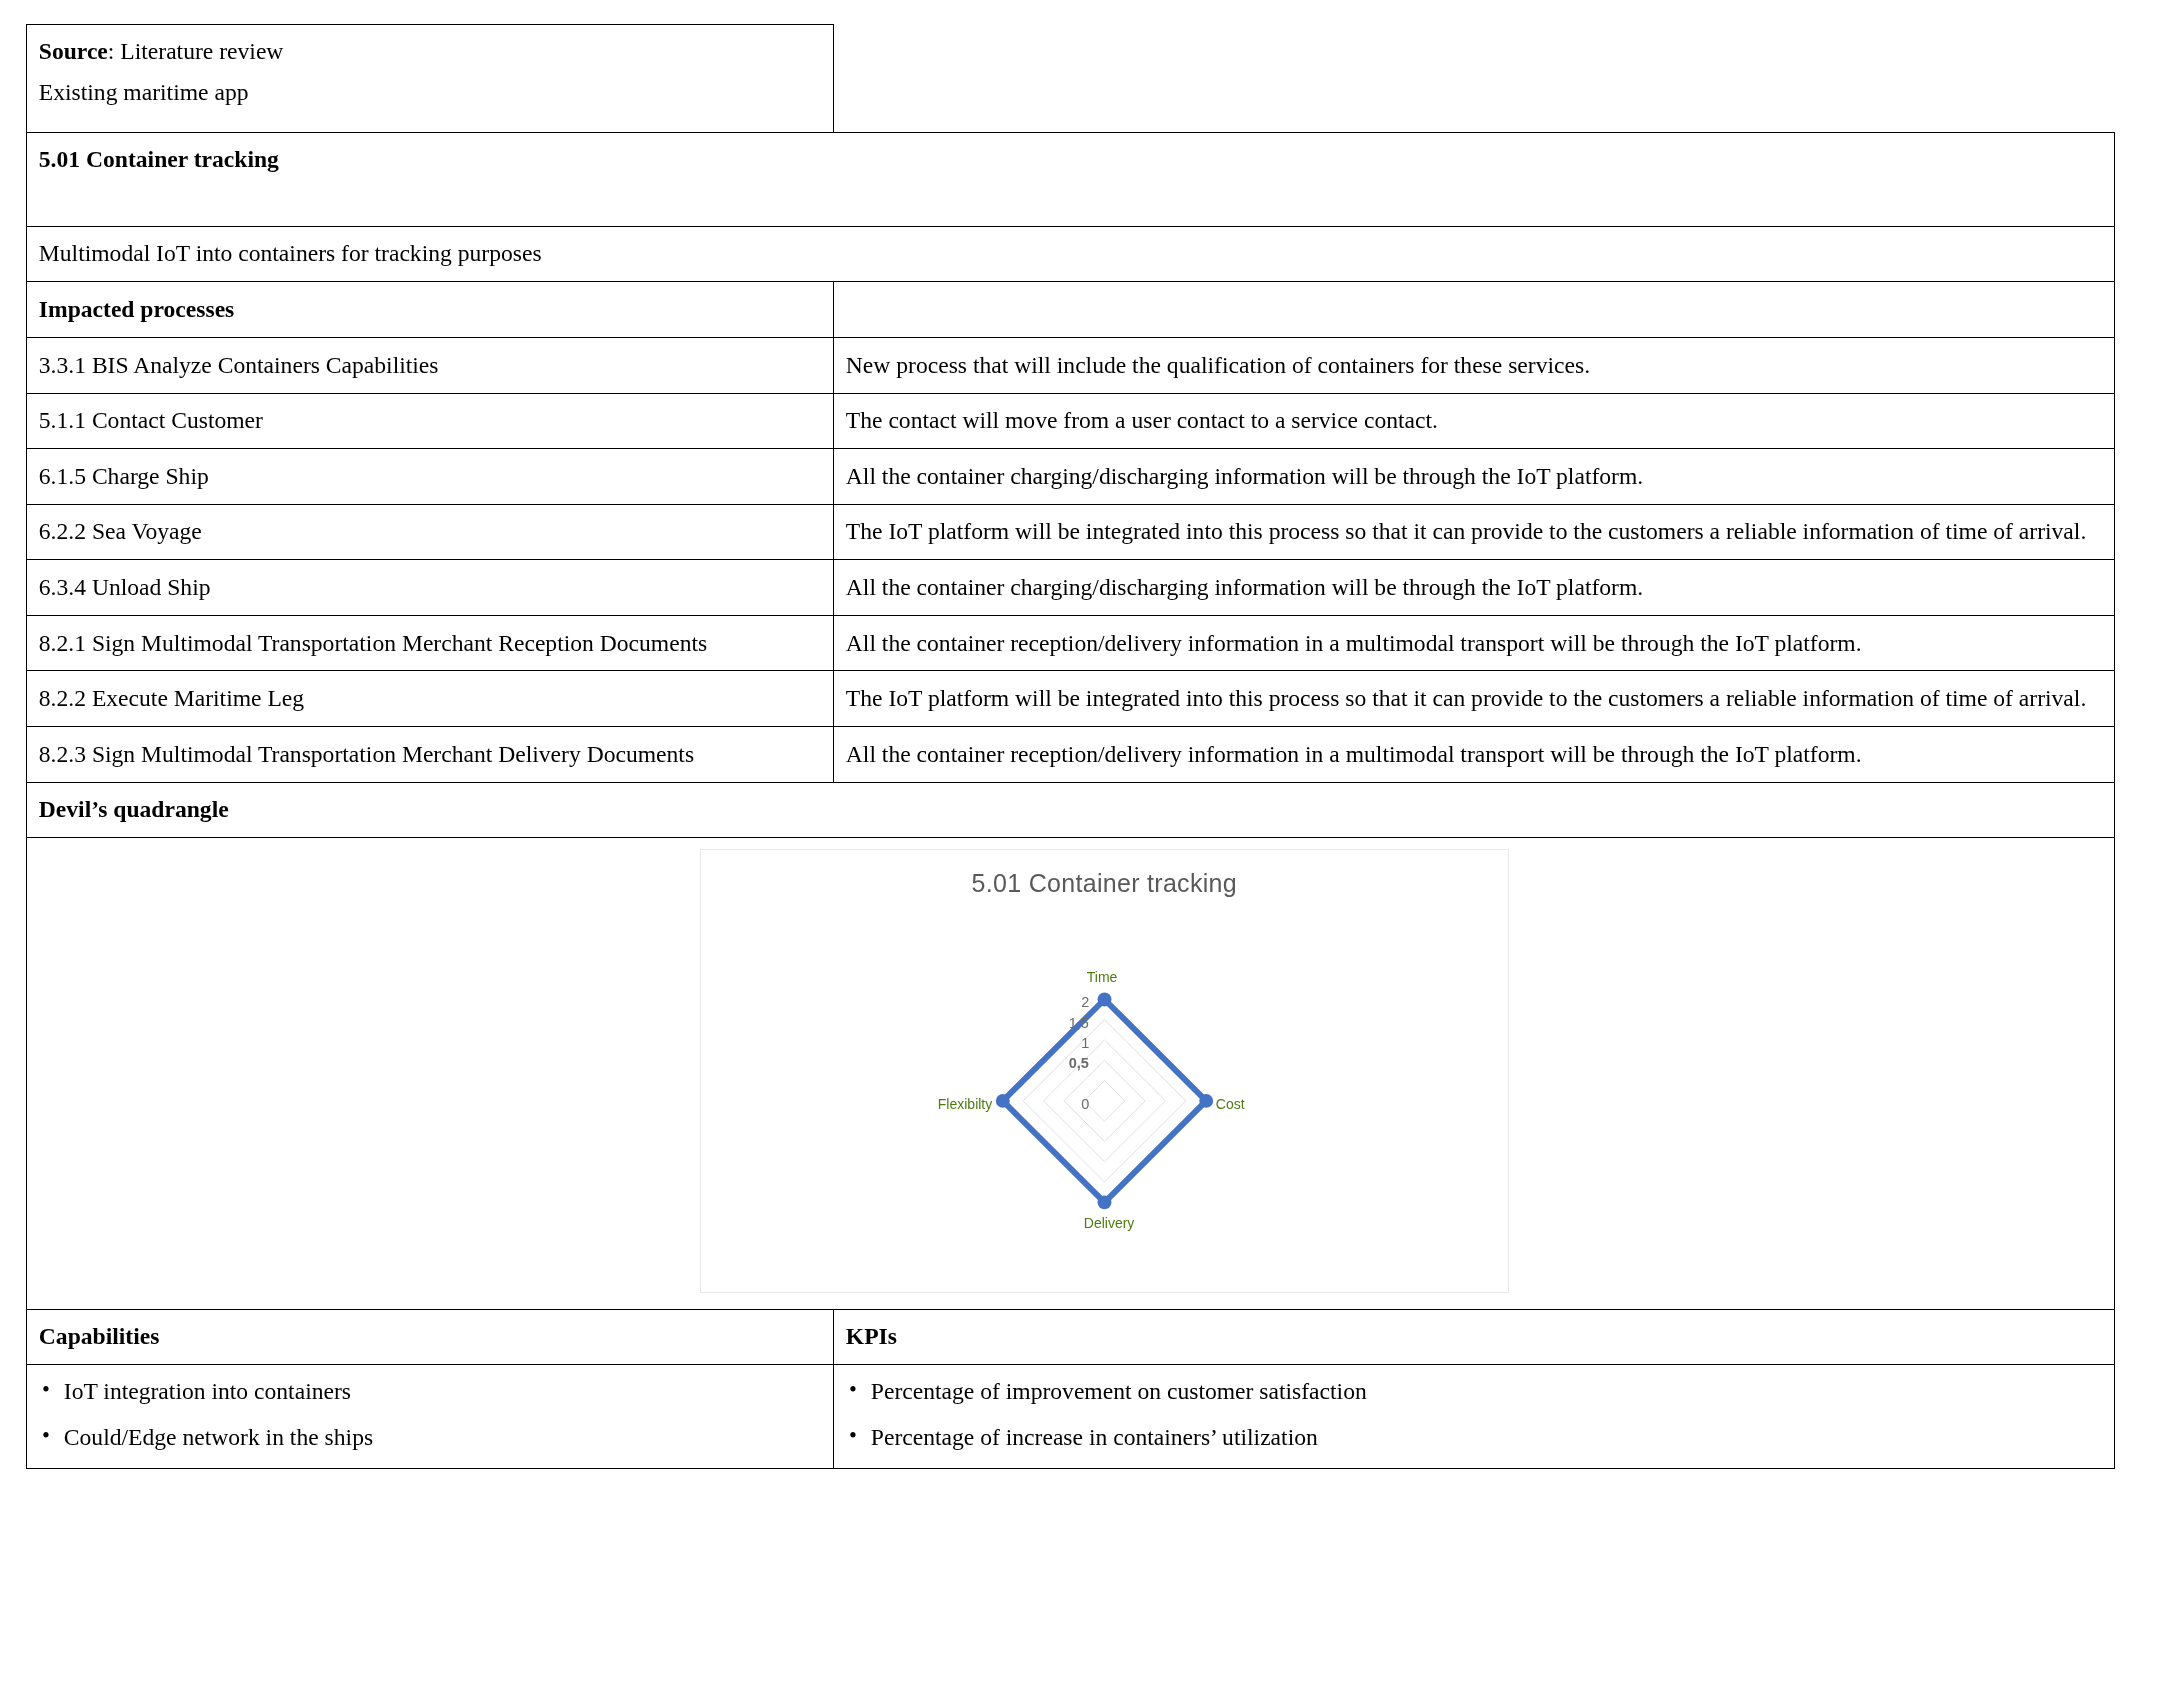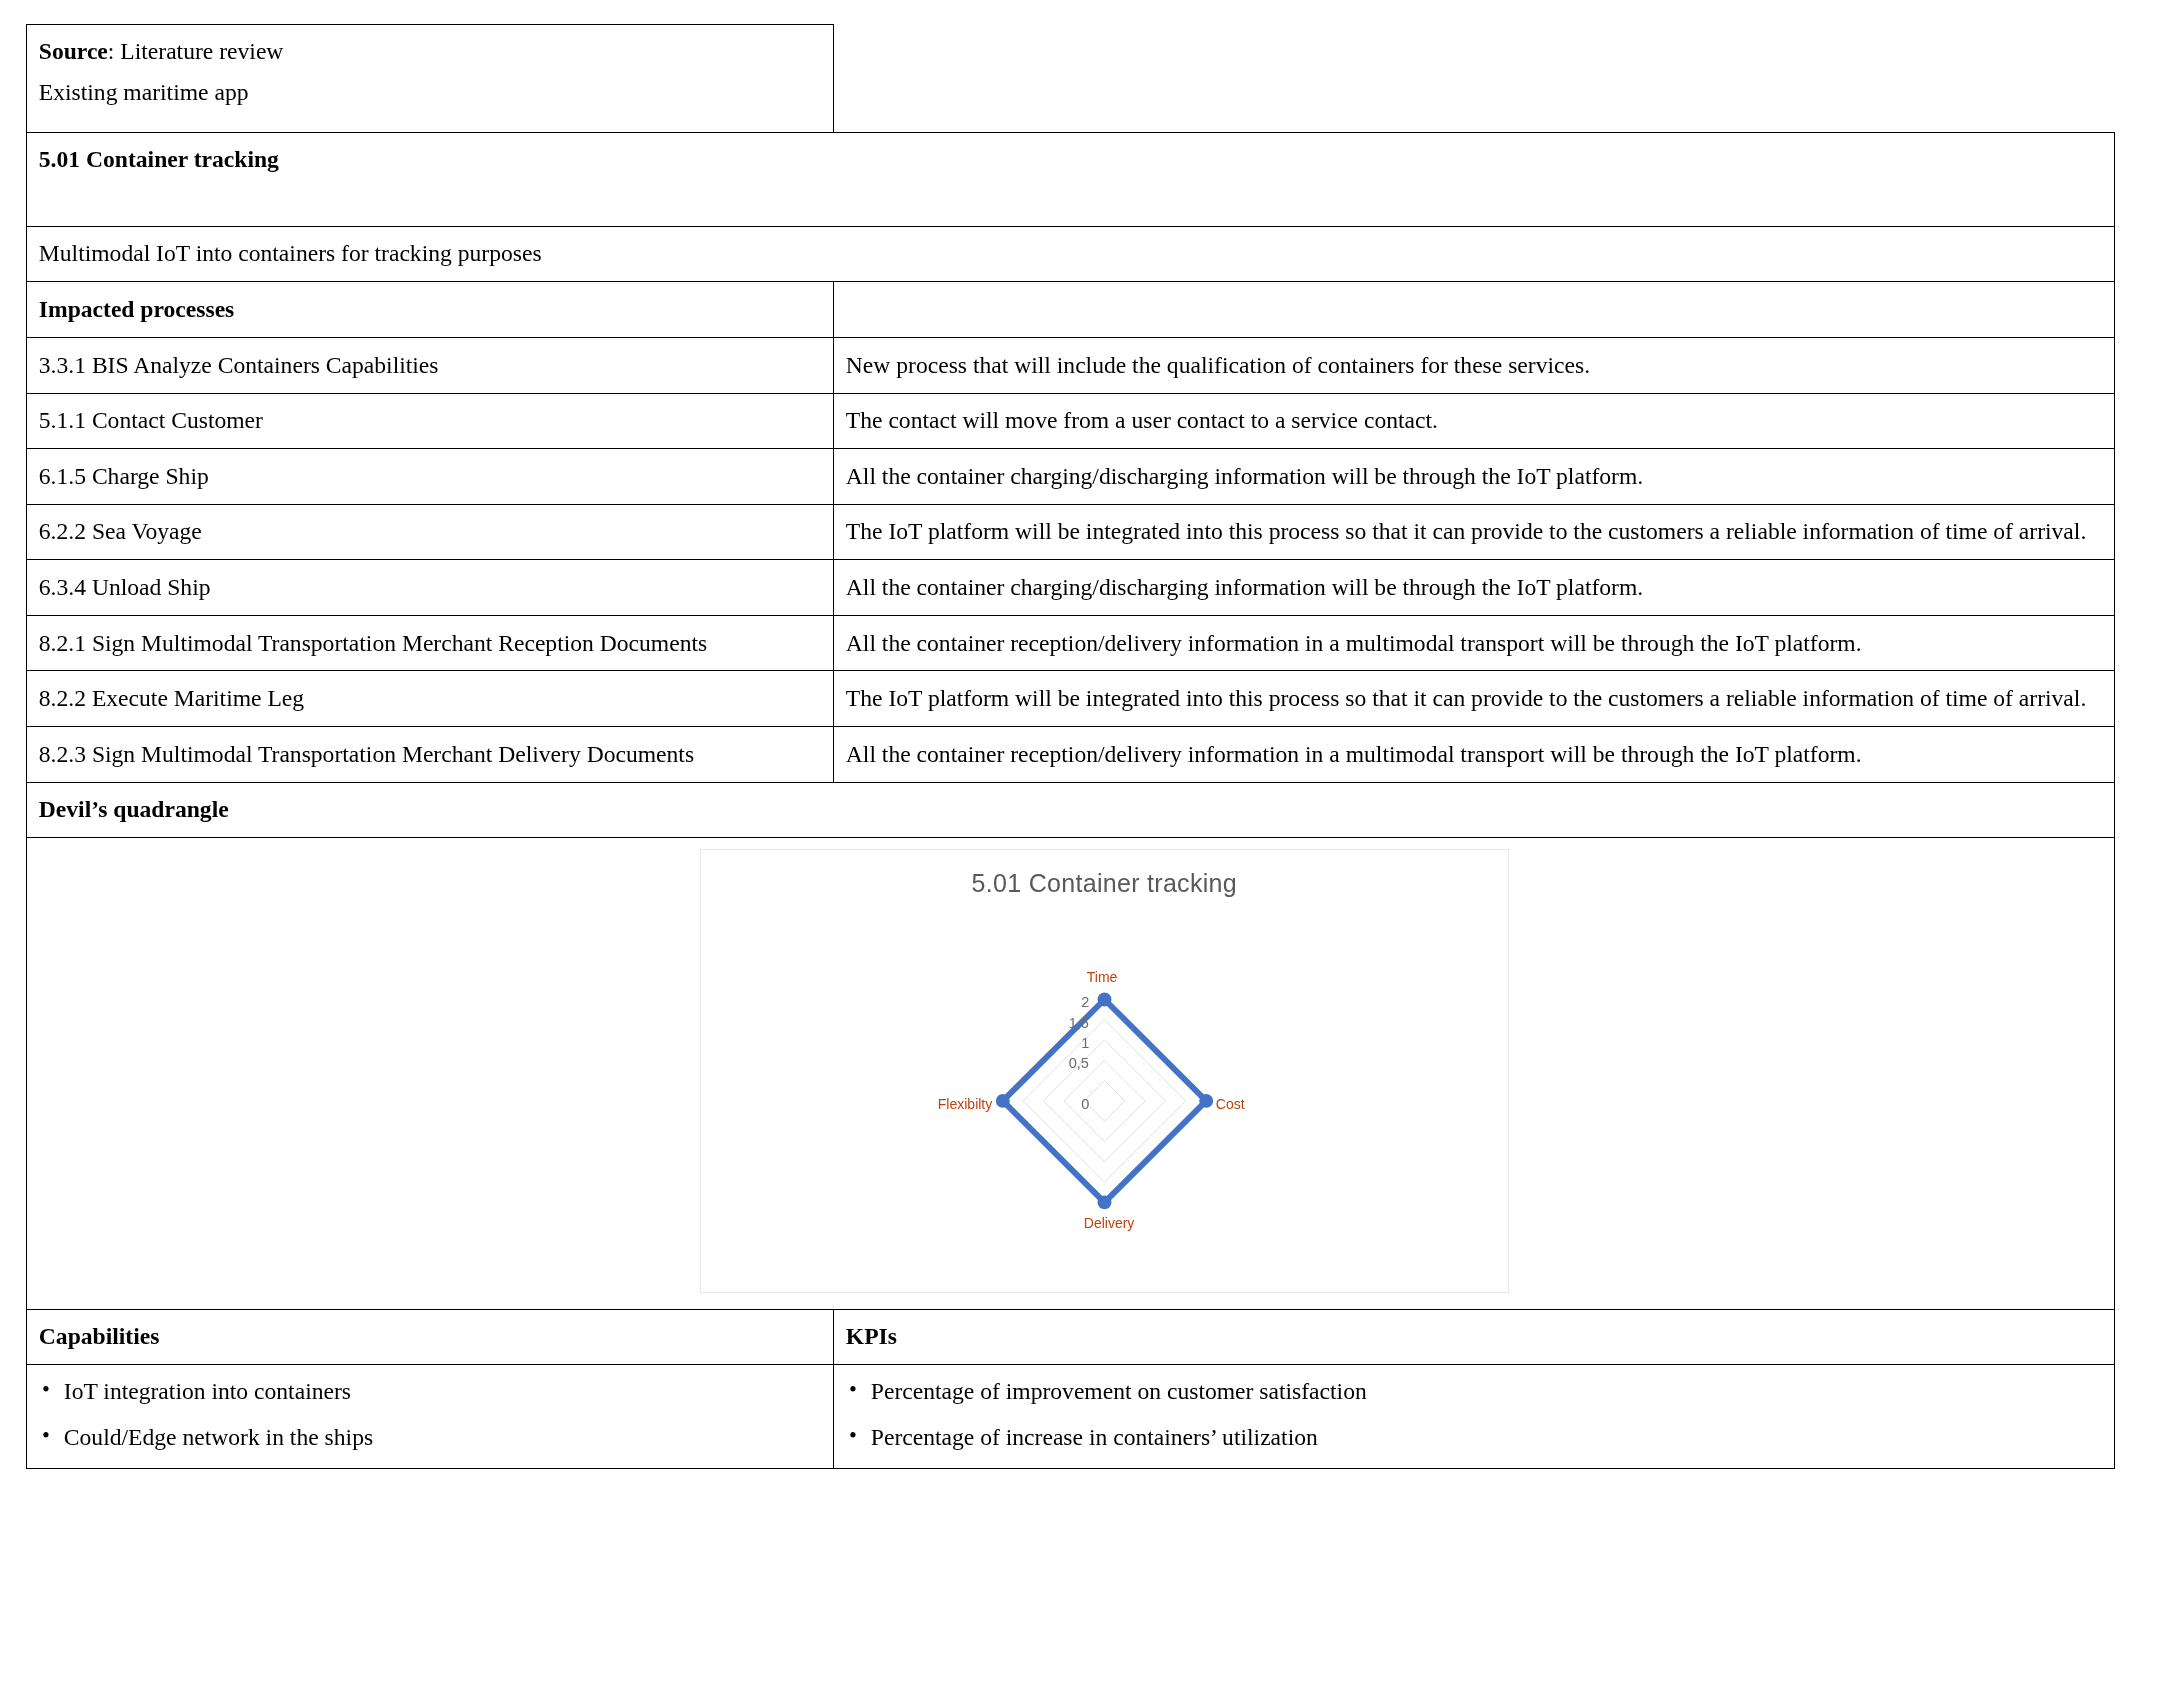--- a/index.html
+++ b/index.html
@@ -114,21 +114,21 @@
   .chart-svg {
     position: absolute;
     left: 0;
     top: 0;
     width: 100%;
     height: 100%;
   }
   .axis-label {
     position: absolute;
     font-size: 14px;
-    color: #c2410c;
+    color: #4d7c0f;
     white-space: nowrap;
     font-family: "Liberation Sans", "DejaVu Sans", sans-serif;
   }
   .tick-label {
     position: absolute;
     font-size: 14.5px;
     color: #6b6b6b;
     white-space: nowrap;
     text-align: right;
     font-family: "Liberation Sans", "DejaVu Sans", sans-serif;
@@ -231,21 +231,21 @@
               </svg>
 
               <div class="axis-label" style="left:386px; top:117px;">Time</div>
               <div class="axis-label" style="left:515px; top:244px;">Cost</div>
               <div class="axis-label" style="left:383px; top:363px;">Delivery</div>
               <div class="axis-label" style="left:237px; top:244px;">Flexibilty</div>
 
               <div class="tick-label" style="left:365px; top:142px; width:23.6px;">2</div>
               <div class="tick-label" style="left:359px; top:163px; width:29px;">1,5</div>
               <div class="tick-label" style="left:365px; top:183px; width:23.6px;">1</div>
-              <div class="tick-label" style="left:357px; top:203px; width:31px;">0,5</div>
+              <div class="tick-label" style="left:357px; top:203px; width:31px;font-weight:bold;">0,5</div>
               <div class="tick-label" style="left:365px; top:244px; width:23.6px;">0</div>
 
             </div>
           </div>
         </td>
       </tr>
 
       <tr>
         <td class="bold">Capabilities</td>
         <td class="bold">KPIs</td>

